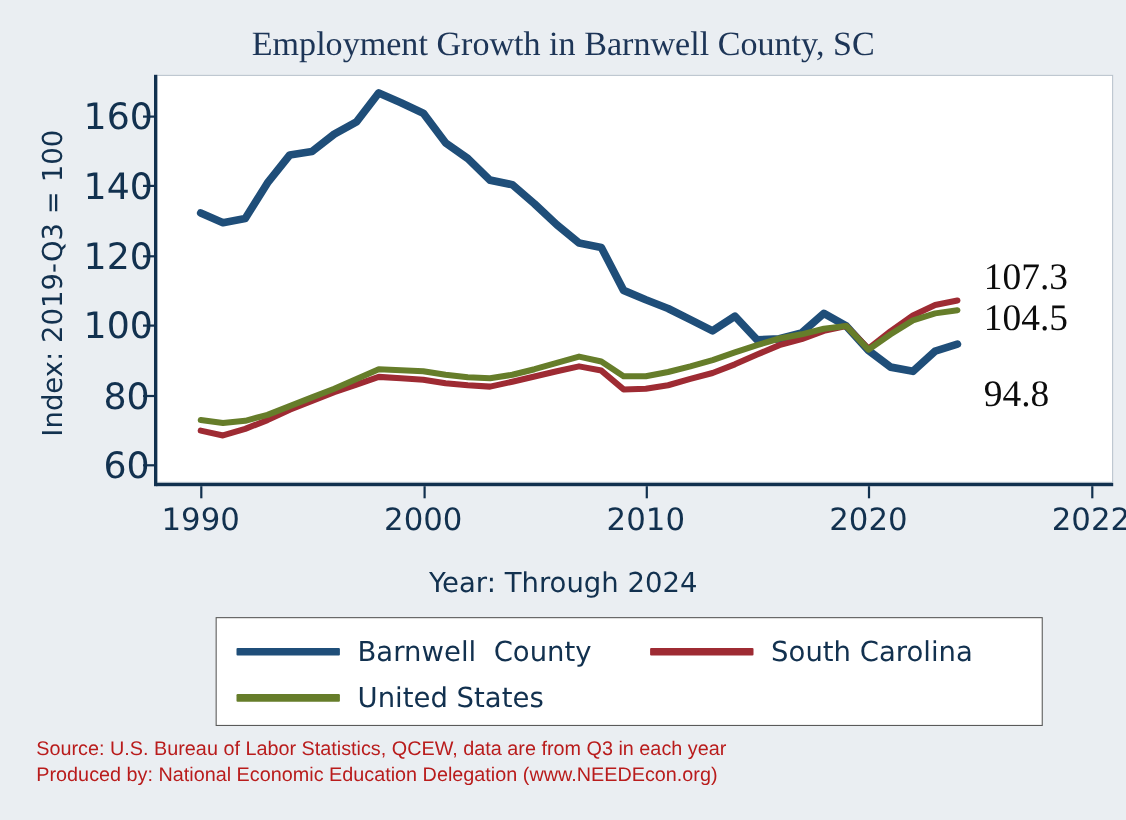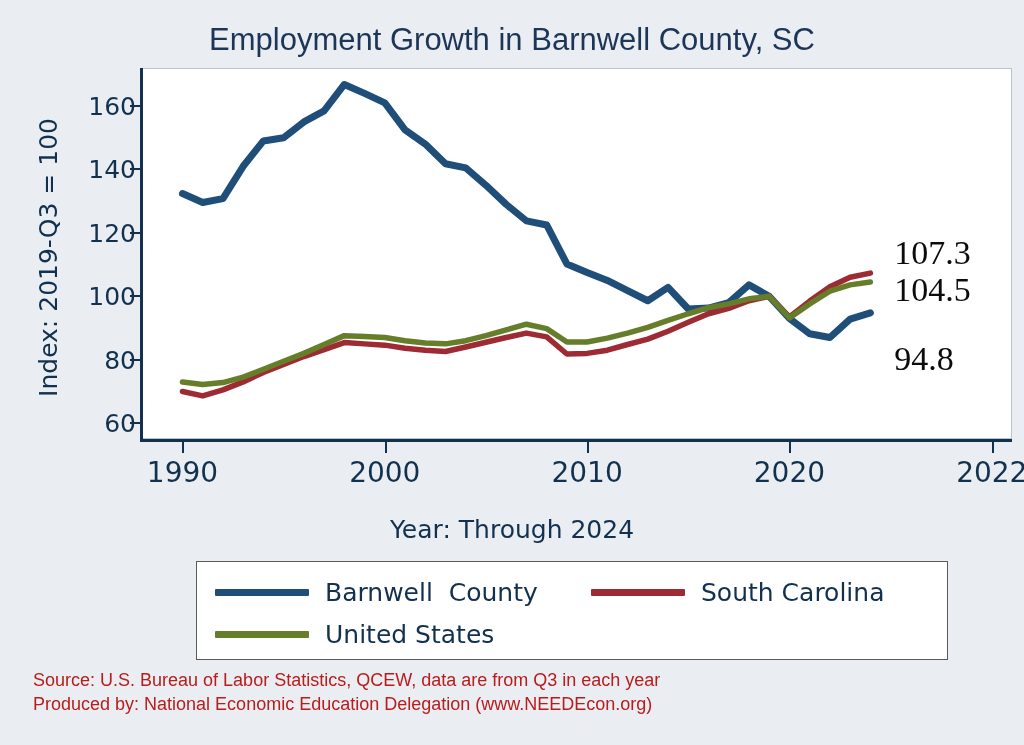--- a/index.html
+++ b/index.html
@@ -21,21 +21,21 @@
     height: 745px;
   }
   .chart-title {
     position: absolute;
     left: 0;
     top: 22px;
     width: 1024px;
     text-align: center;
     font-size: 31px;
     color: #1d3557;
-    font-family: Liberation Sans, sans-serif;
+    font-family: Liberation Serif, serif;
     letter-spacing: 0px;
   }
   .ylabel {
     position: absolute;
     left: -152px;
     top: 243px;
     width: 400px;
     text-align: center;
     font-size: 25px;
     color: #12314f;
@@ -59,21 +59,21 @@
     height: 371px;
     background: #ffffff;
     border: 1px solid #b9c3cc;
     box-sizing: border-box;
   }
   .ytick {
     position: absolute;
     right: 0;
     width: 60px;
     text-align: right;
-    font-size: 25px;
+    font-size: 33px;
     color: #12314f;
     transform: translateY(-50%);
   }
   .ytick-wrap {
     position: absolute;
     left: 62px;
     top: 68px;
     width: 74px;
     height: 371px;
   }

